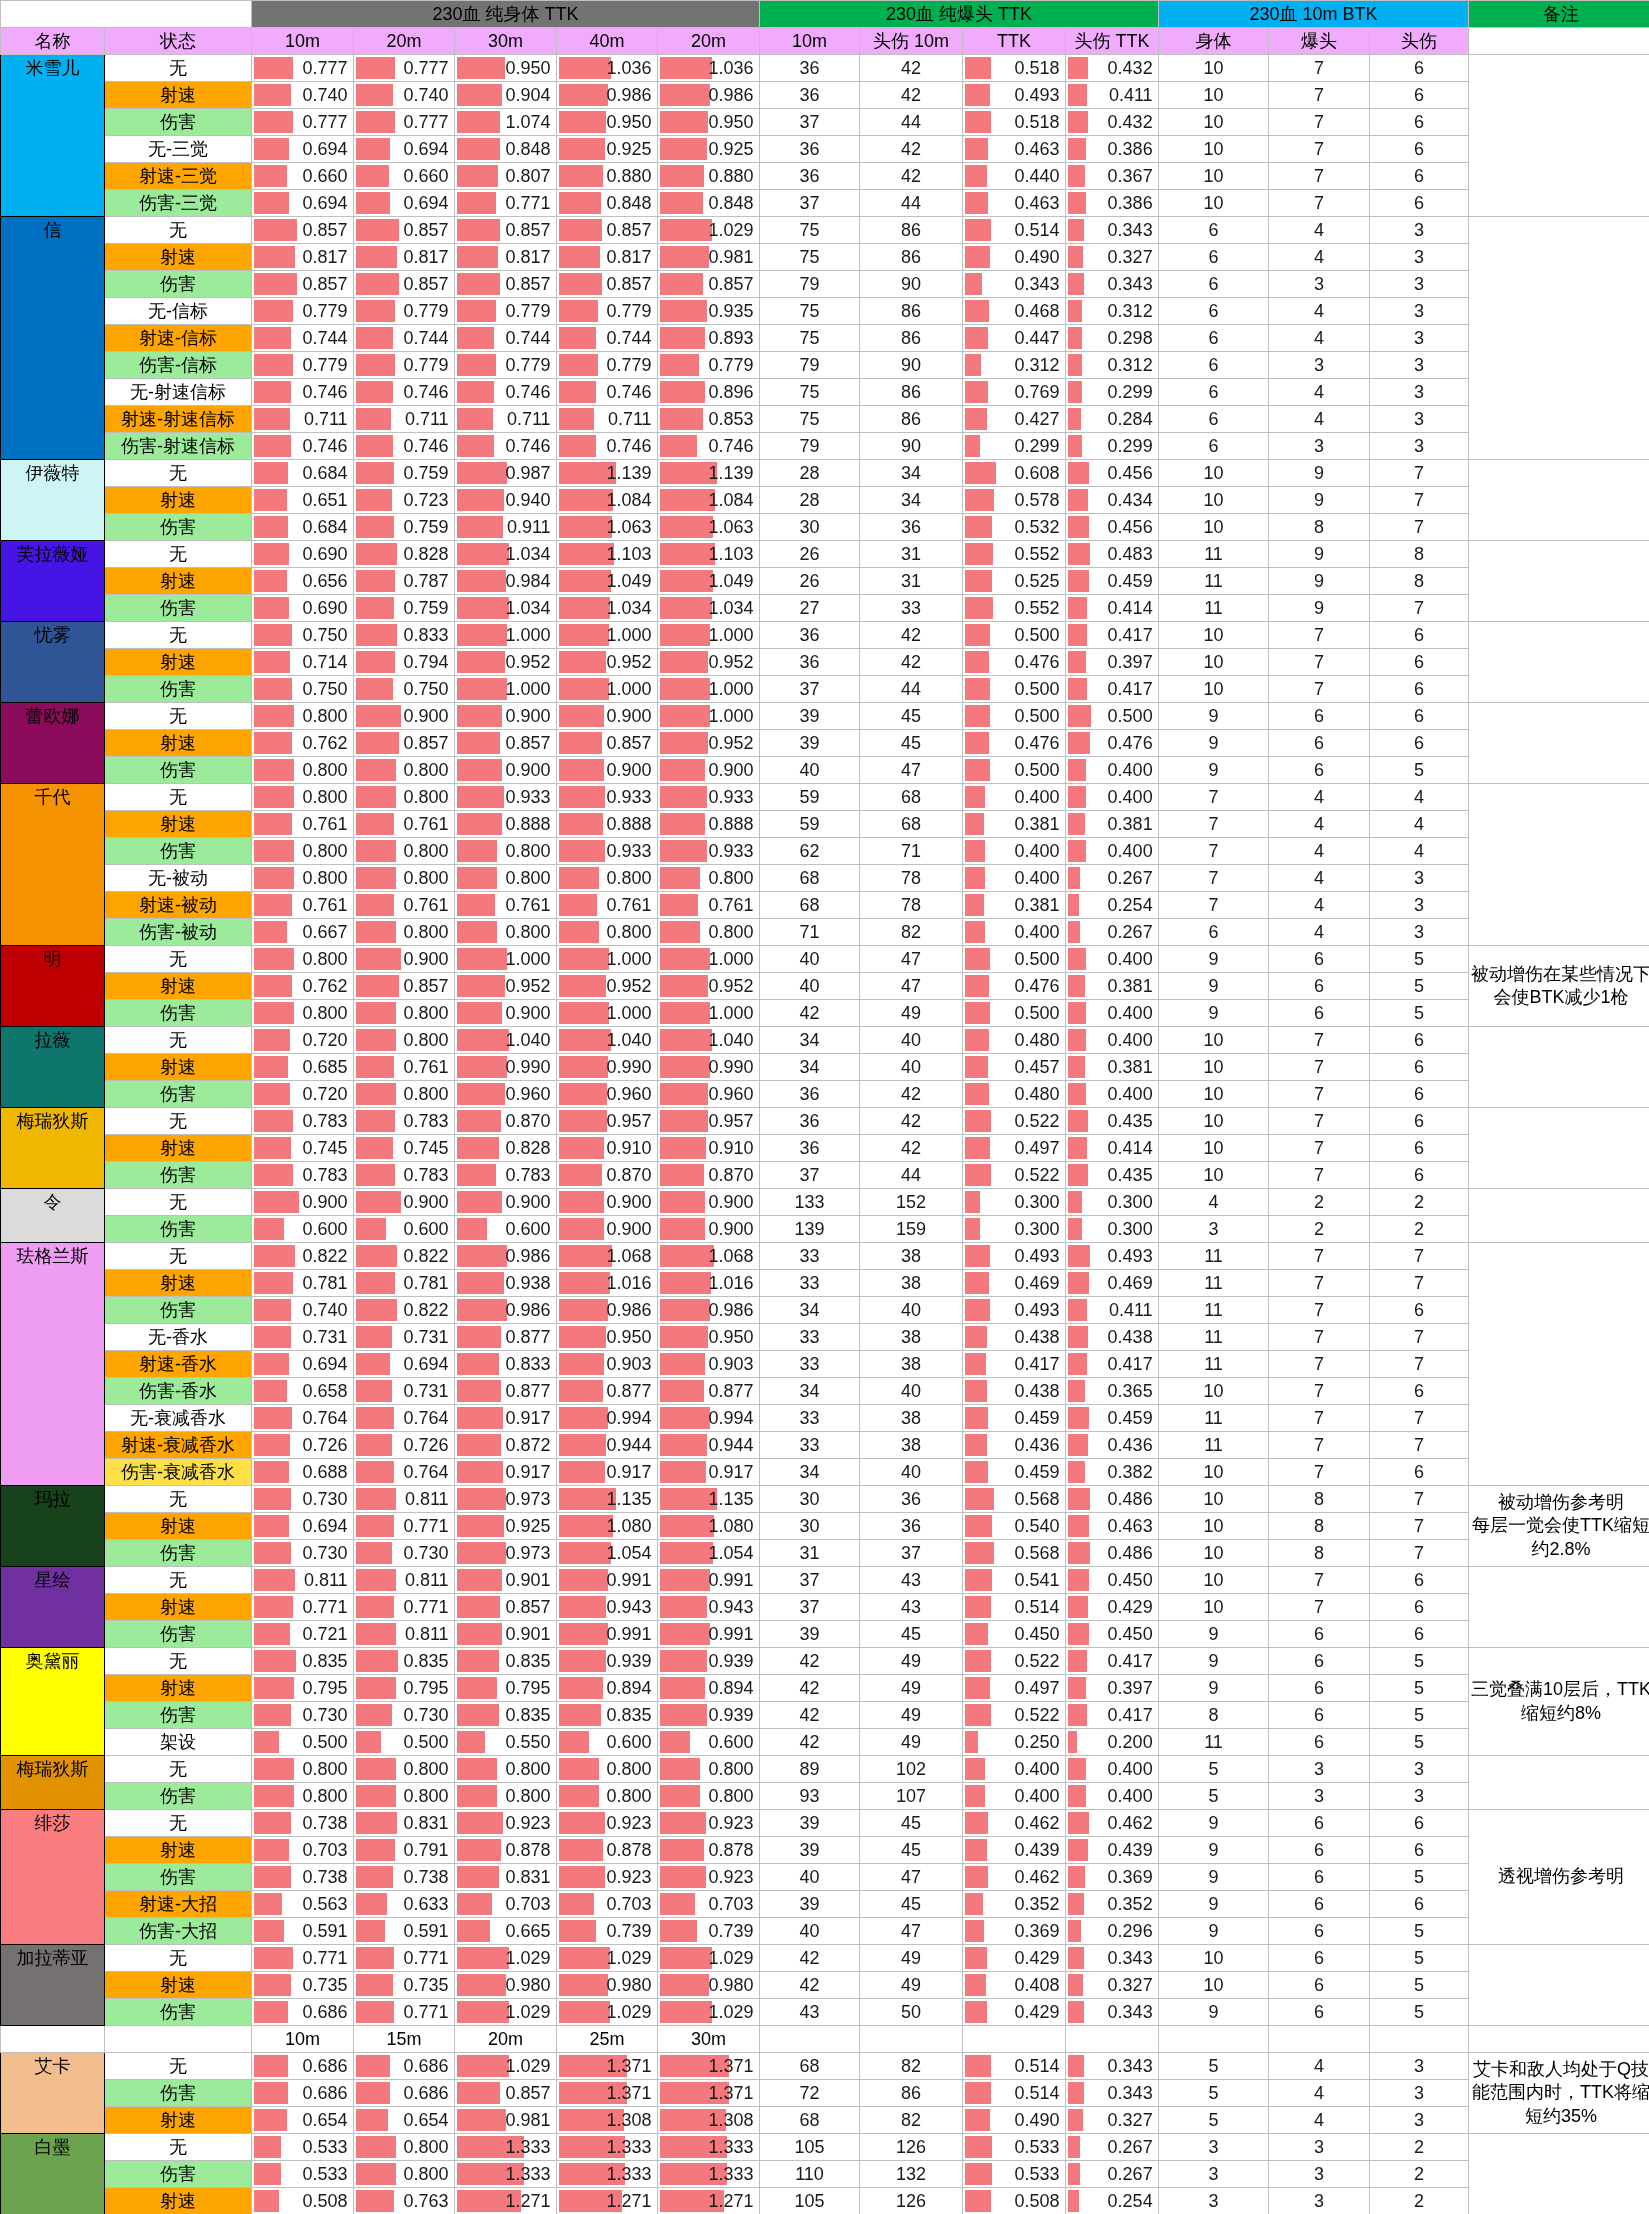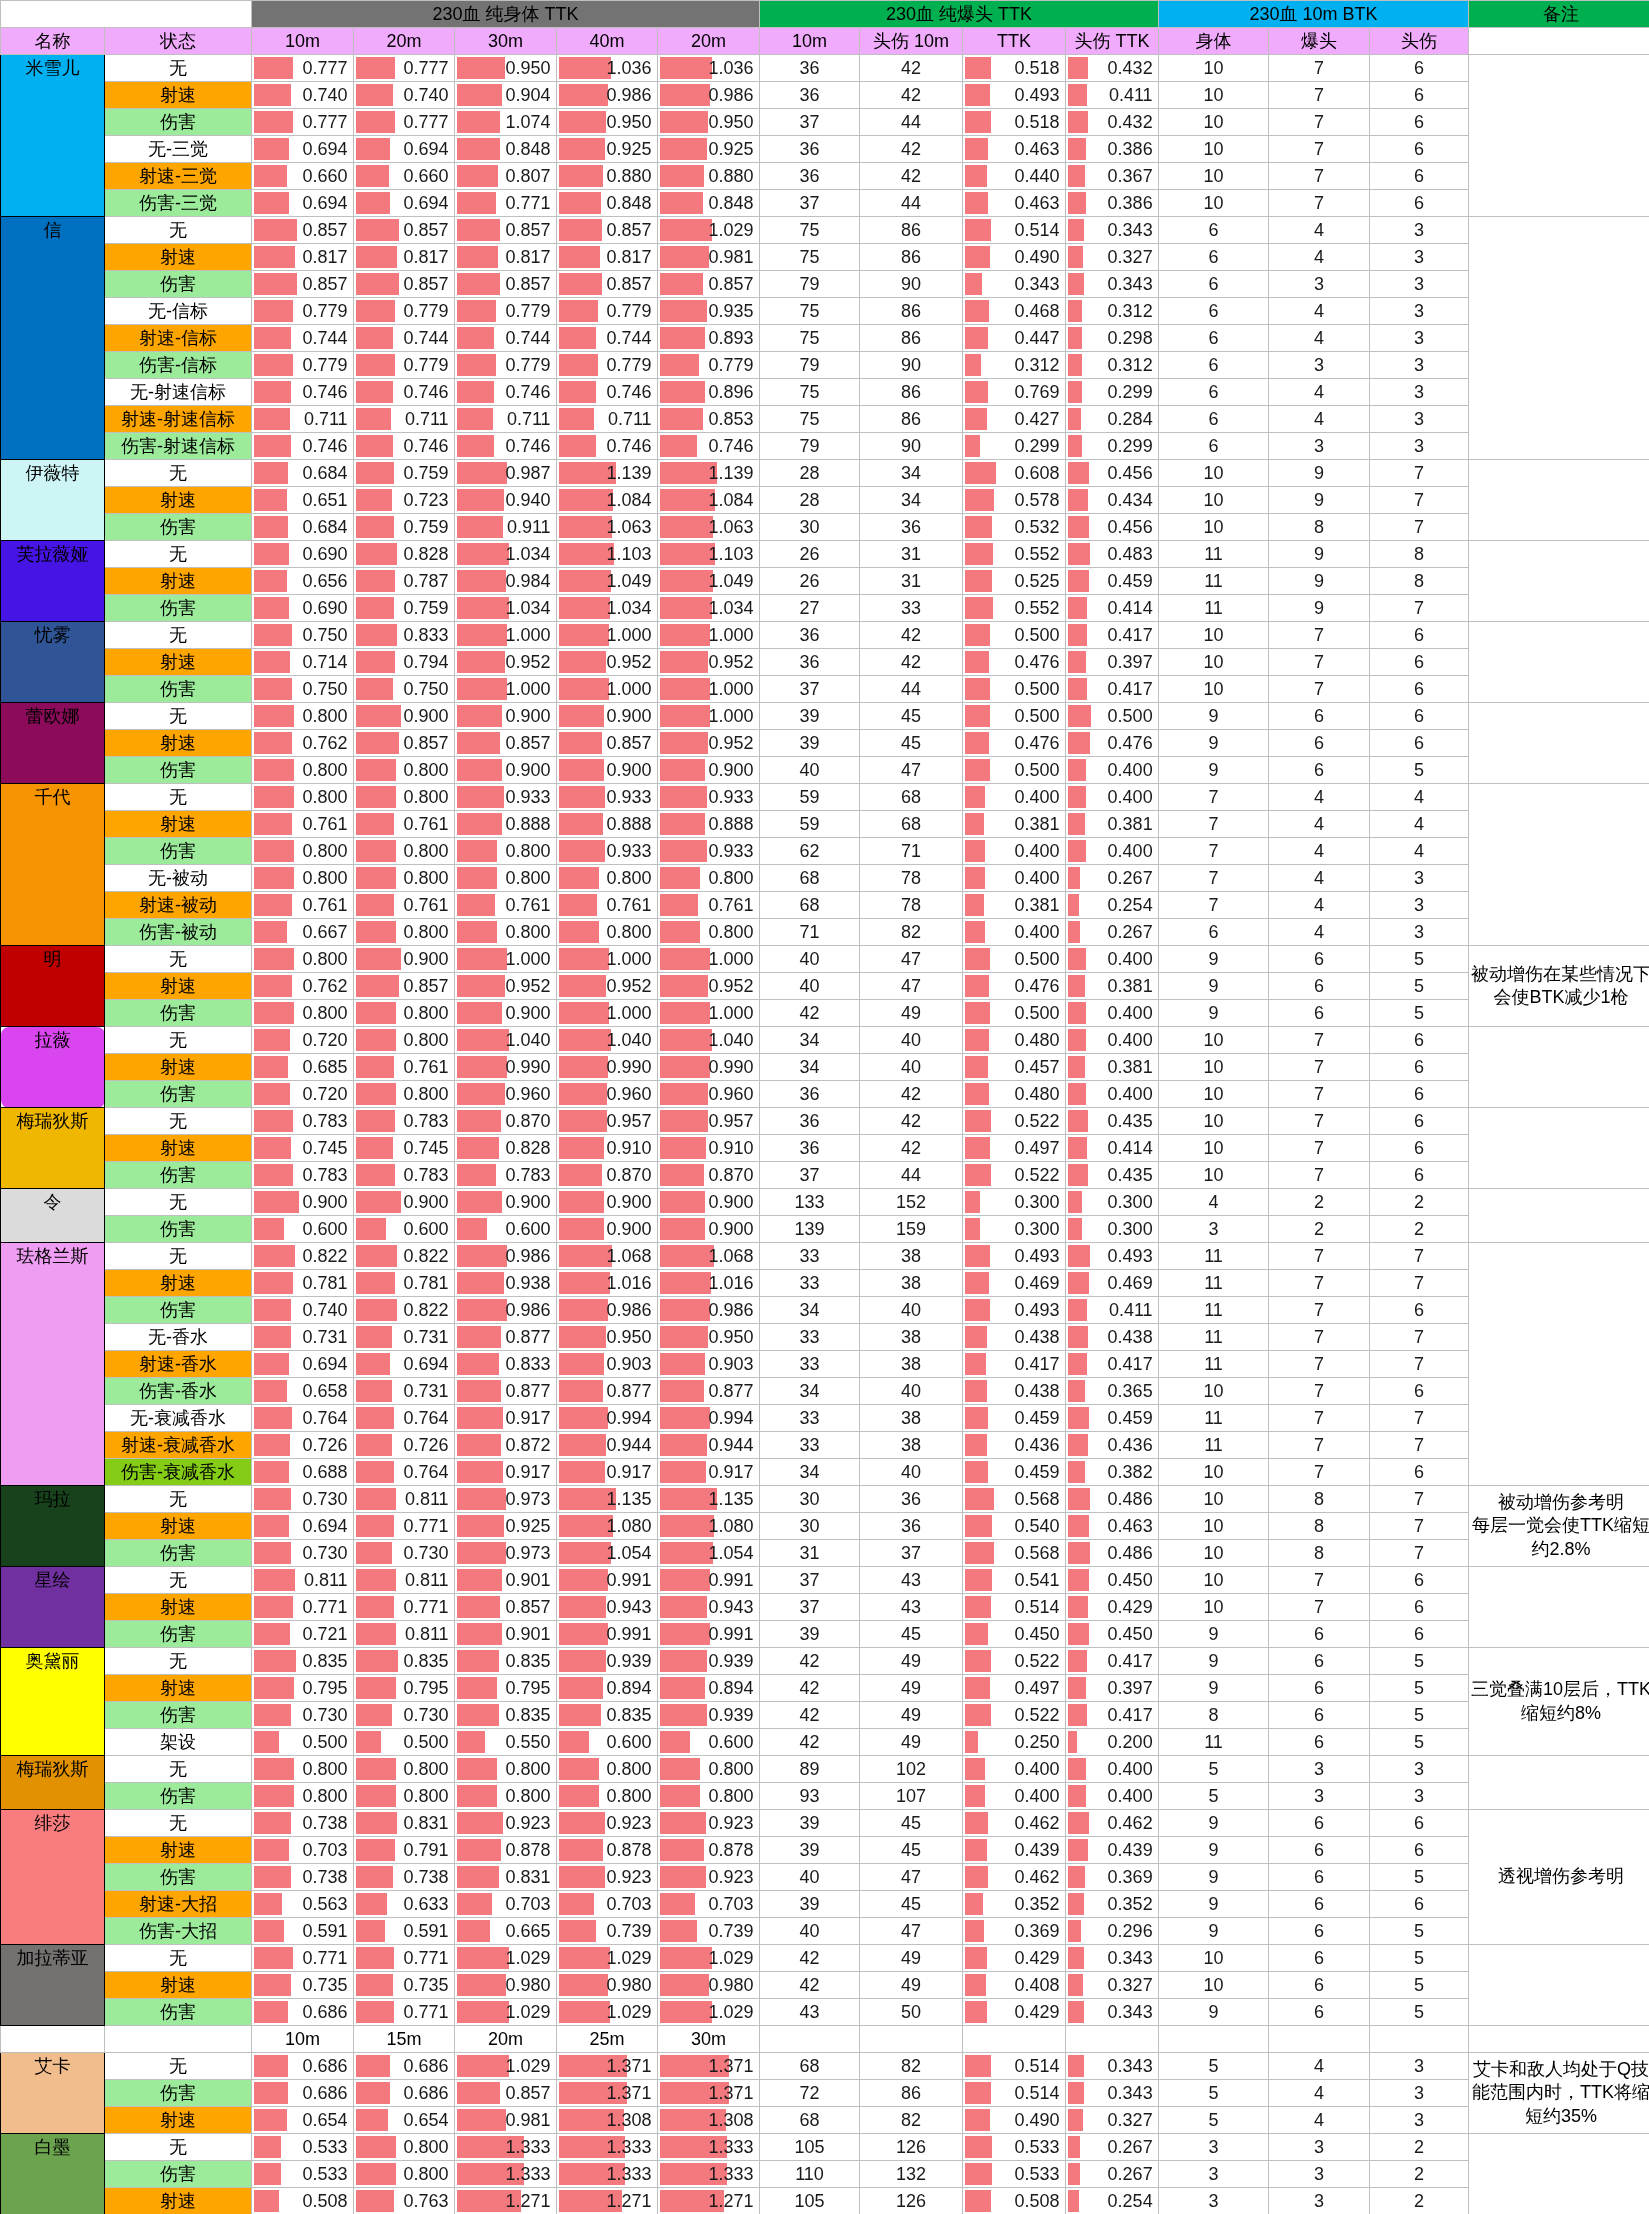--- a/index.html
+++ b/index.html
@@ -1377,21 +1377,21 @@
           </td>
           <td class="bar-cell">
             <div class="bar" style="background: rgb(244, 121, 127); width: 20%;"></div>
             <span class="val">0.400</span>
           </td>
           <td class="int-cell">9</td>
           <td class="int-cell">6</td>
           <td class="int-cell">5</td>
         </tr>
         <tr class="block-start">
-          <td class="name-cell" rowspan="3" style="background: #d946ef; border-radius: 8px;">拉薇</td>
+          <td class="name-cell" rowspan="3" style="background: #0f766e;">拉薇</td>
           <td class="status-cell" style="background: rgb(255, 255, 255);">无</td>
           <td class="bar-cell">
             <div class="bar" style="background: rgb(244, 121, 127); width: 36%;"></div>
             <span class="val">0.720</span>
           </td>
           <td class="bar-cell">
             <div class="bar" style="background: rgb(244, 121, 127); width: 40%;"></div>
             <span class="val">0.800</span>
           </td>
           <td class="bar-cell">
@@ -1961,21 +1961,21 @@
           </td>
           <td class="bar-cell">
             <div class="bar" style="background: rgb(244, 121, 127); width: 21.8%;"></div>
             <span class="val">0.436</span>
           </td>
           <td class="int-cell">11</td>
           <td class="int-cell">7</td>
           <td class="int-cell">7</td>
         </tr>
         <tr>
-          <td class="status-cell" style="background: #84cc16;">伤害-衰减香水</td>
+          <td class="status-cell" style="background: #fde047;">伤害-衰减香水</td>
           <td class="bar-cell">
             <div class="bar" style="background: rgb(244, 121, 127); width: 34.4%;"></div>
             <span class="val">0.688</span>
           </td>
           <td class="bar-cell">
             <div class="bar" style="background: rgb(244, 121, 127); width: 38.2%;"></div>
             <span class="val">0.764</span>
           </td>
           <td class="bar-cell">
             <div class="bar" style="background: rgb(244, 121, 127); width: 45.85%;"></div>

